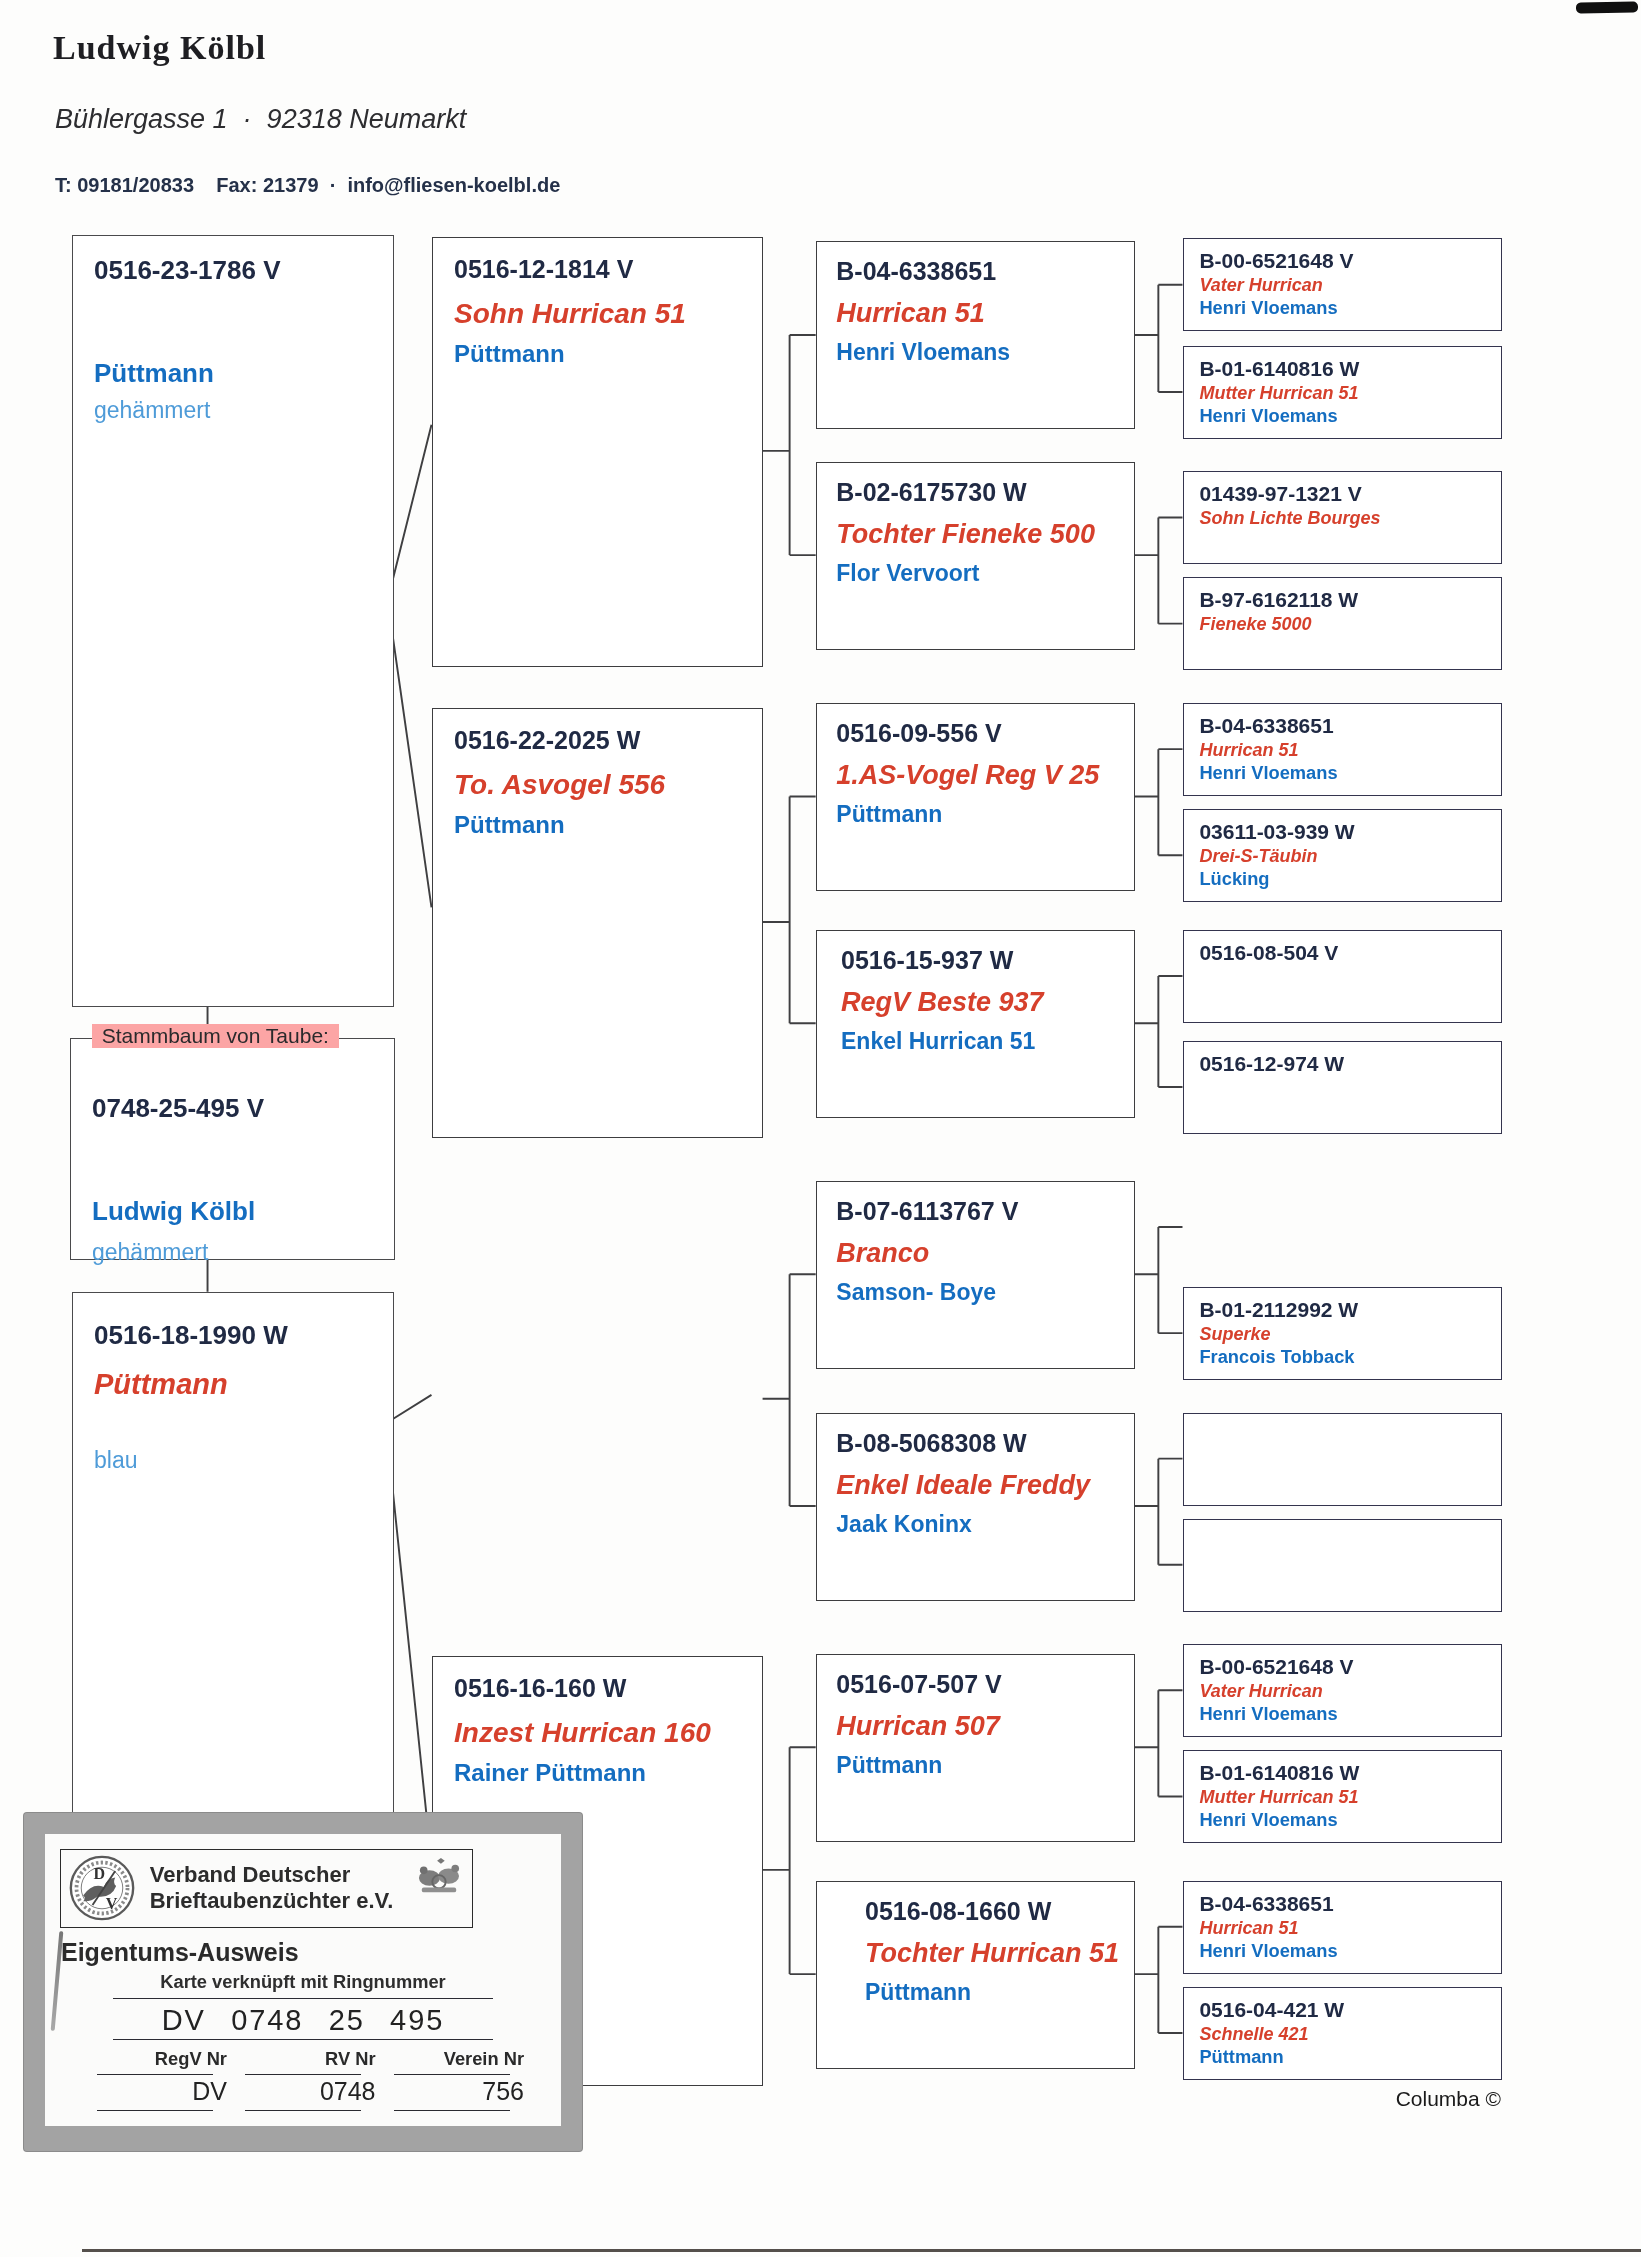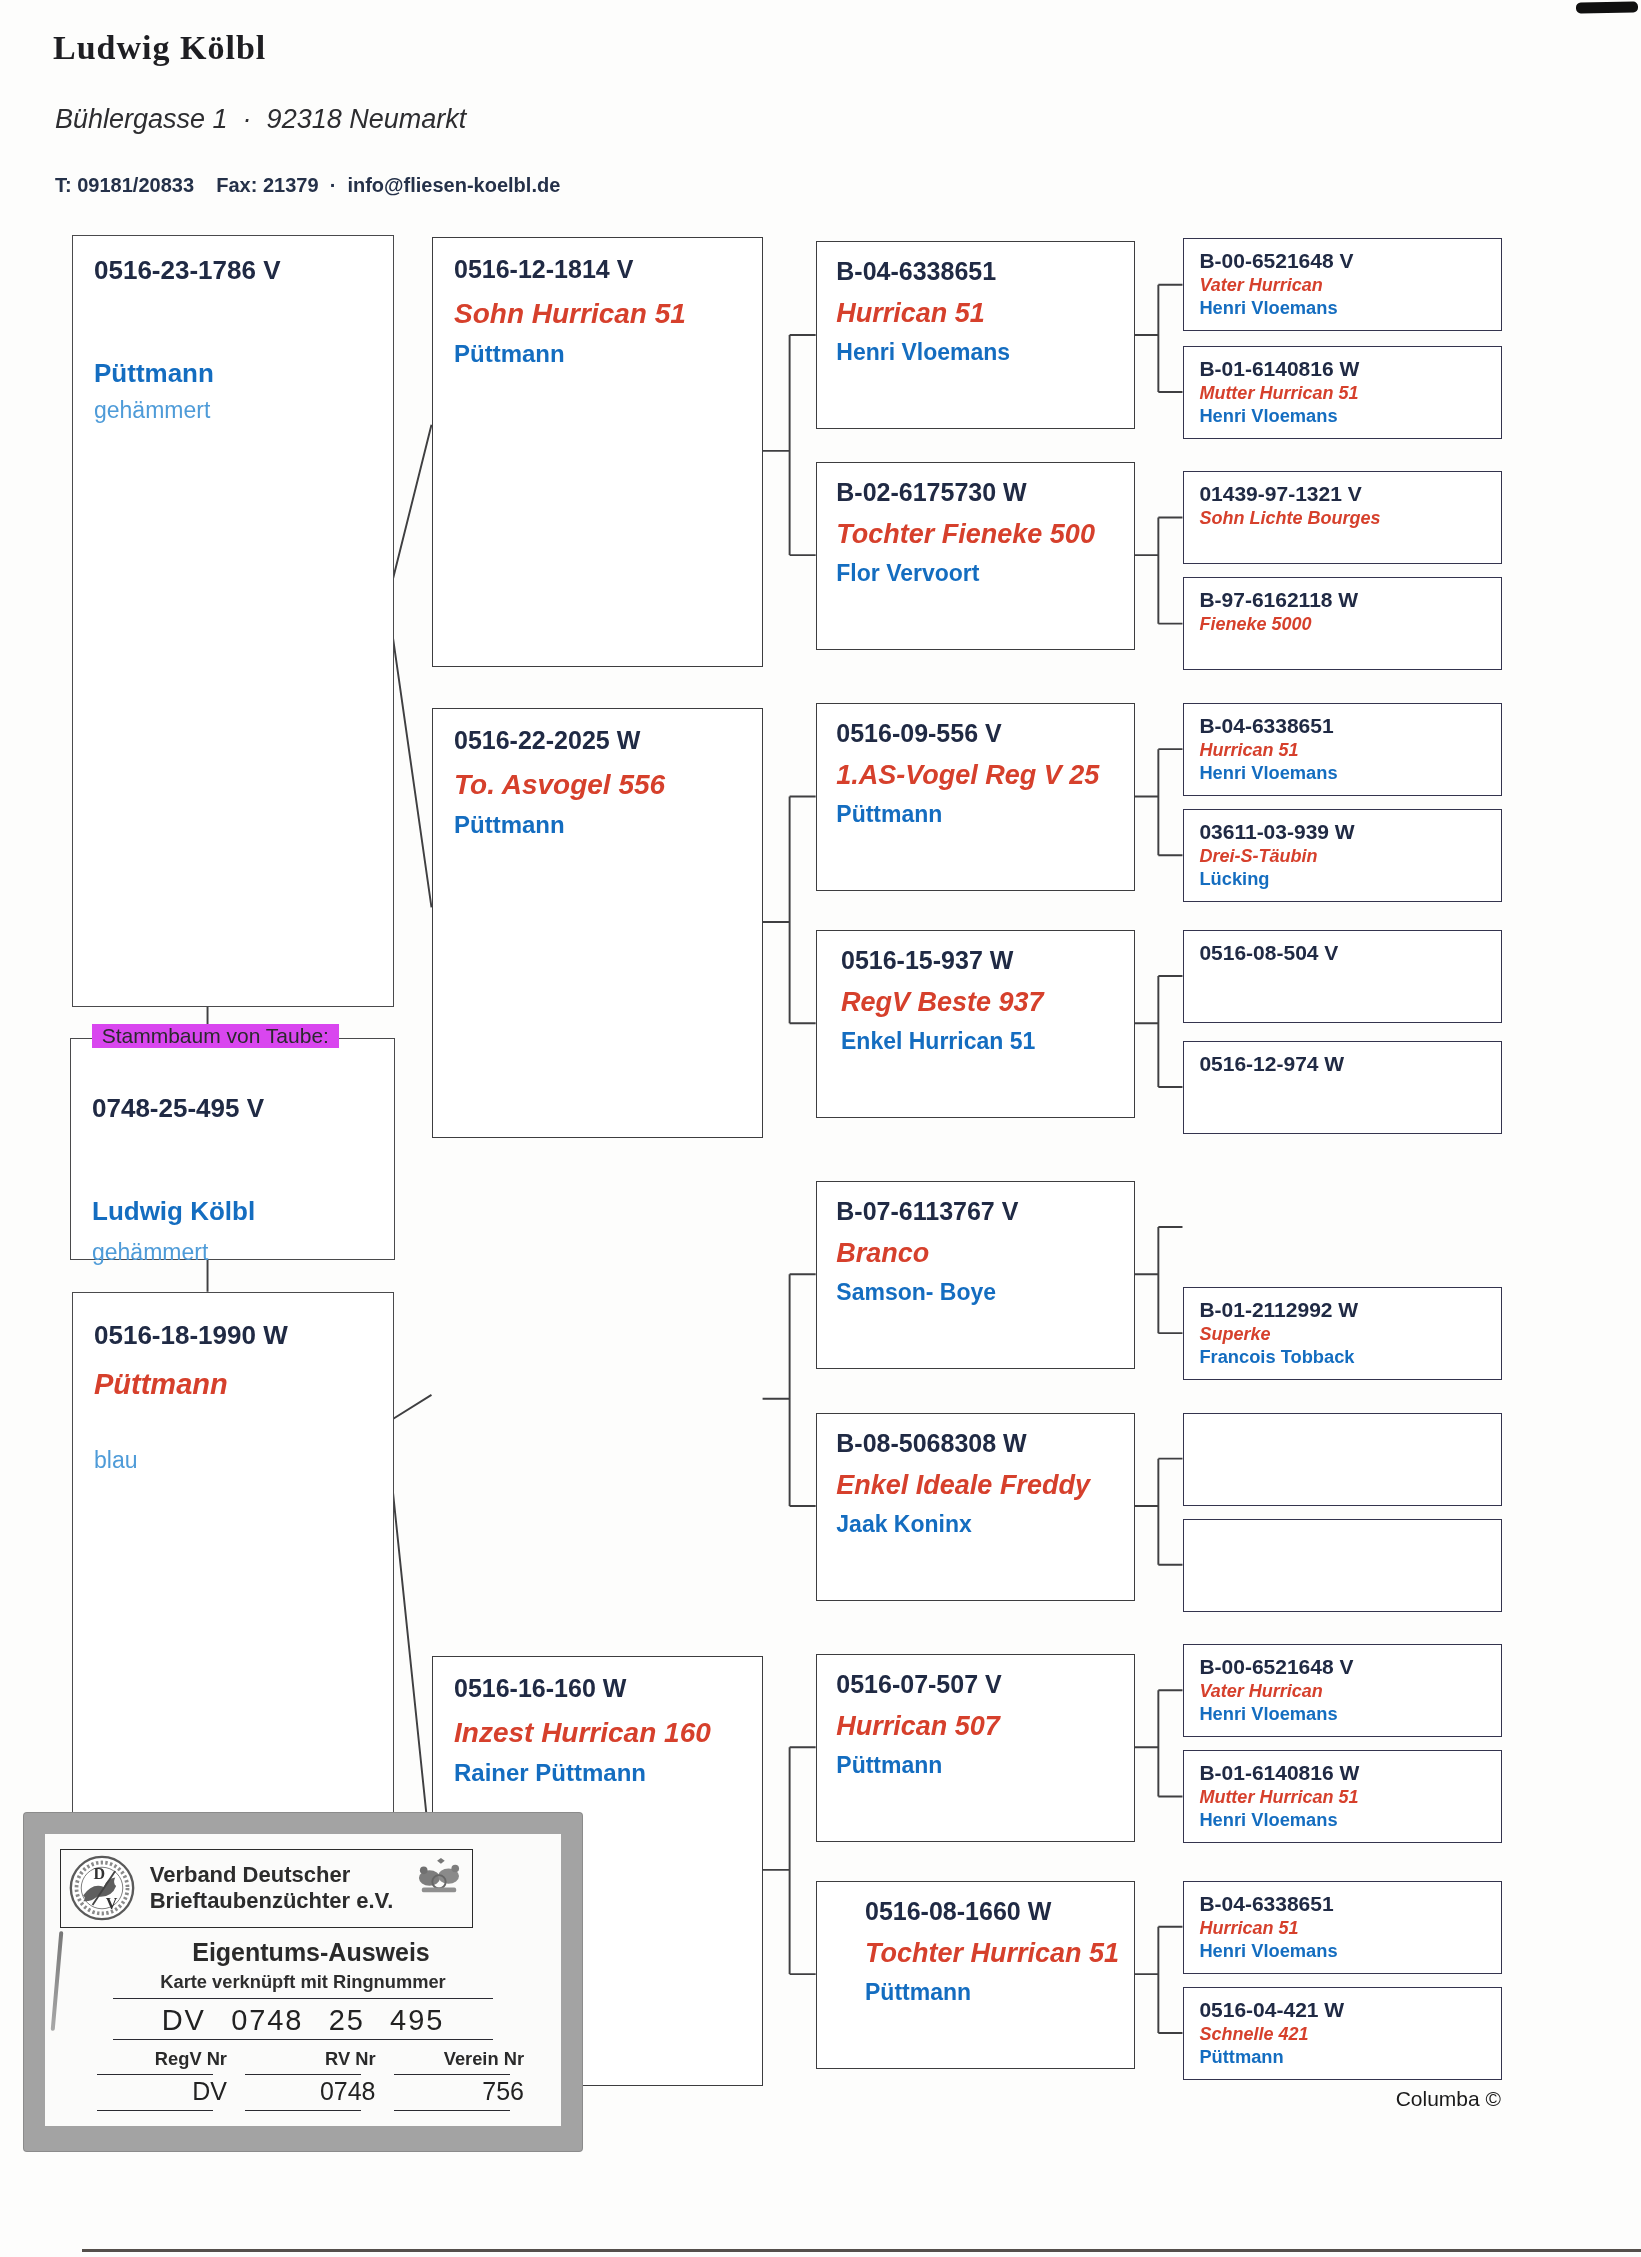--- a/index.html
+++ b/index.html
@@ -32,21 +32,21 @@
 
   .g1 { padding:19.3px 21px; border-color:#4a4a4c; }
   .g1 .ring { font-size:26px; }
   .g1 .bluename { font-size:26px; margin-top:72px; }
   .g1 .lblue { font-size:23px; margin-top:7.7px; }
 
   .subject { padding:19.3px 21px; border-color:#4a4a4c; overflow:visible; }
   .subject .ring { font-size:26px; margin-top:35px; }
   .subject .bluename { font-size:26px; margin-top:72px; }
   .subject .lblue { font-size:23px; margin-top:11.6px; }
-  .legend { position:absolute; top:-15.4px; left:21px; background:#d946ef; padding:0 9.7px;
+  .legend { position:absolute; top:-15.4px; left:21px; background:#fca5a5; padding:0 9.7px;
     font-size:21px; color:#2a2a2c; white-space:nowrap; }
 
   .g1b { padding:19.3px 21px; border-color:#4a4a4c; }
   .g1b .ring { font-size:26px; margin-top:7.7px; }
   .g1b .redname { font-size:29px; margin-top:17.4px; }
   .g1b .lblue { font-size:23px; margin-top:46px; }
 
   .g2 { padding:17.4px 21px; }
   .g2 .ring { font-size:25px; }
   .g2 .redname { font-size:28px; margin-top:13.5px; }
@@ -70,21 +70,21 @@
   
   .cert { position:absolute; left:24px; top:1813px; width:558px; height:338px;
     background:#a3a3a3; border-radius:2.9px; box-shadow:0 0 0 1px #8b8b8b; }
   .cert-inner { position:absolute; left:21px; top:21px; right:21px; bottom:25px;
     background:#fbfbfa; }
   .cert-logo-box { position:absolute; left:14.5px; top:14.5px; width:413px; height:79px;
     border:1.9px solid #2b2b2b; box-sizing:border-box; display:flex; align-items:center; }
   .cert-seal { margin-left:7.7px; flex:0 0 auto; }
   .cert-org { margin-left:13.5px; font-size:22px; font-weight:bold; color:#2c2c2c; line-height:1.2; }
   .cert-crest { position:absolute; right:7.7px; top:7.7px; }
-  .cert-title { position:absolute; left:0; right:0; top:104px; text-align:center;
+  .cert-title { position:absolute; left:0; right:0; top:104px; text-align:left;
     font-size:25px; font-weight:bold; color:#2a2a2a;margin-left:16px; }
   .cert-sub { position:absolute; left:0; right:0; top:137px; text-align:center;
     font-size:18.3px; font-weight:bold; color:#2e2e2e; }
   .cert-line1 { position:absolute; left:68px; right:68px; top:164px; border-top:1.9px solid #2b2b33; }
   .cert-ringfull { position:absolute; left:0; right:0; top:170px; text-align:center;
     font-size:29px; color:#222; letter-spacing:1.9px; word-spacing:15.4px; }
   .cert-line2 { position:absolute; left:68px; right:68px; top:205px; border-top:1.9px solid #2b2b33; }
   .cert-cols { position:absolute; left:37px; right:37px; top:210px; display:flex;
     justify-content:space-between; }
   .cert-col { width:145px; text-align:right; }

